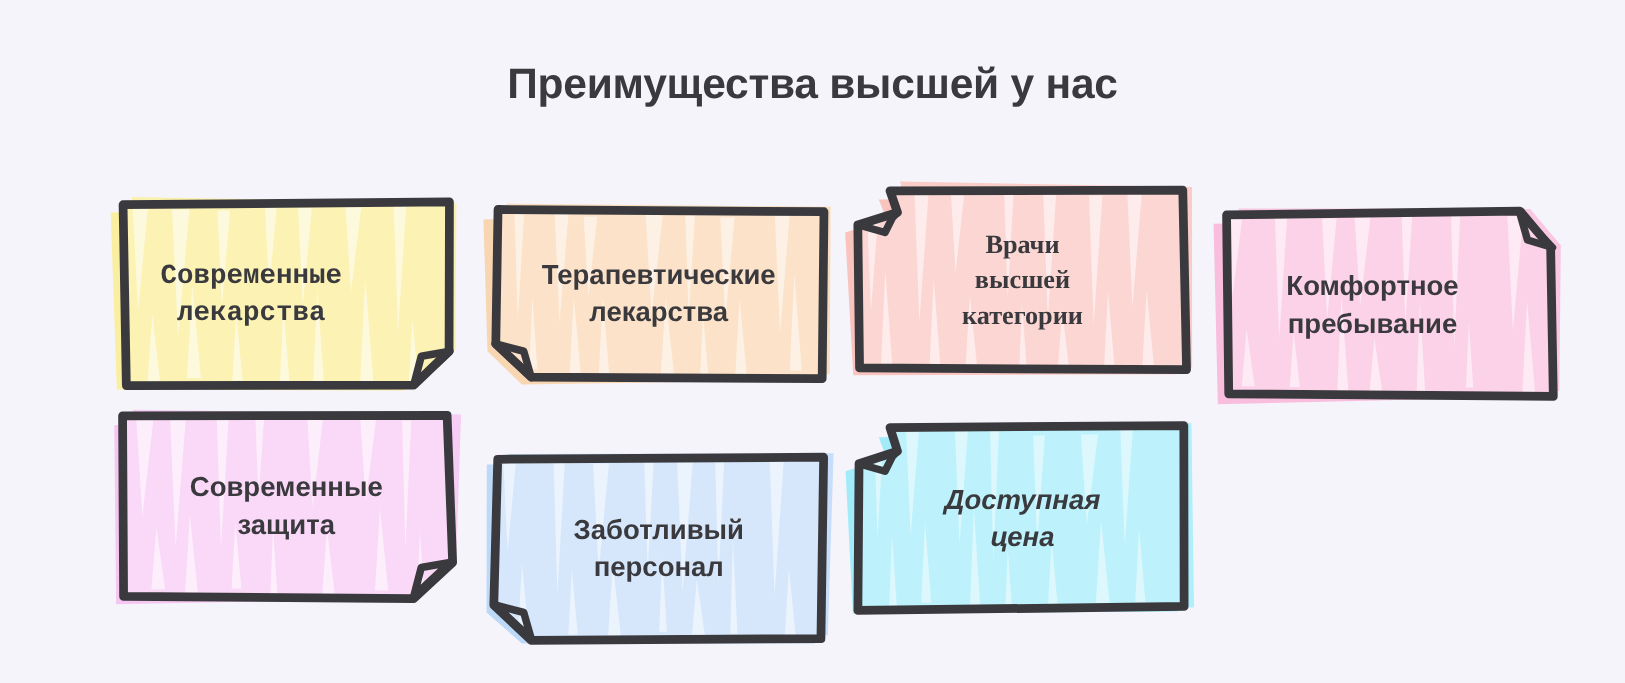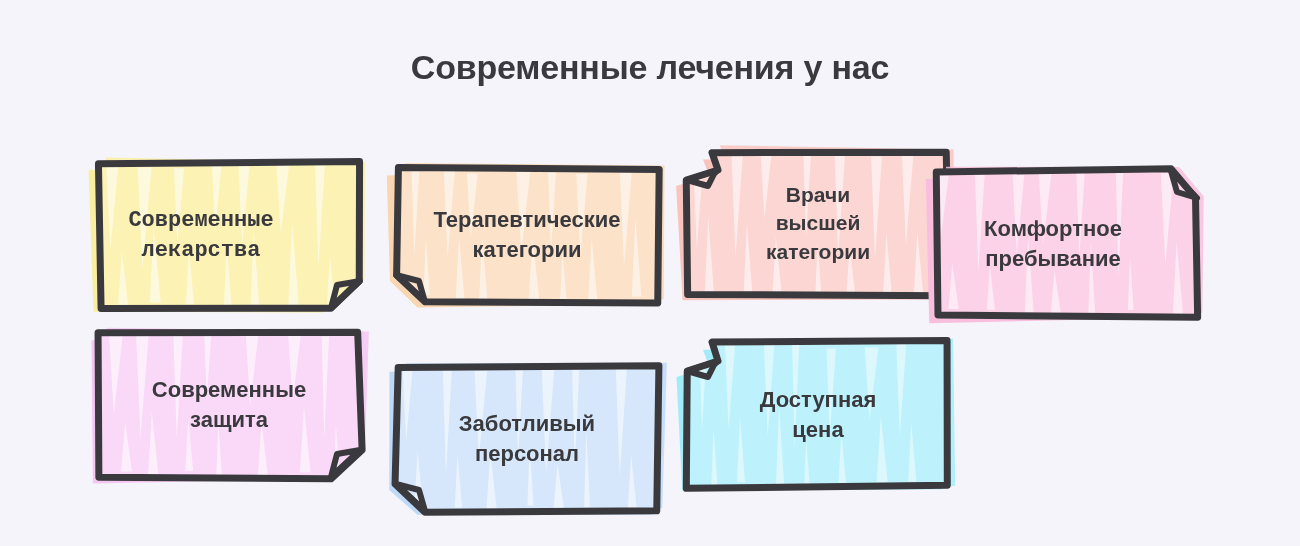--- a/index.html
+++ b/index.html
@@ -54,28 +54,29 @@
     font-weight: bold;
     color: #3a3a3e;
     line-height: 1.36;
     white-space: pre-line;
     box-sizing: border-box;
     padding: 0 10px;
   }
   .card-label.three-line {
     font-size: 21px;
     line-height: 1.34;
+    font-family: Liberation Serif, serif;
   }
 </style>
 </head>
 <body style="background: rgb(245, 244, 250);">
 
 <div id="stage">
 
-  <div id="page-title">Современные лечения у нас</div>
+  <div id="page-title">Преимущества высшей у нас</div>
 
   <div id="cards-container">
       <div class="card" style="left: 97px; top: 162px; width: 208px; height: 147px; font-family: Liberation Mono, monospace;">
         <svg width="288" height="171" viewBox="-12 -12 288 171" style="left: -12px; top: -12px;">
           <path d="M 0.5283596152294192 1.9893319069880817 L 263.7300671718025 0.31245916532643603 L 263.31856509617063 119 L 234 146.95422086961918 L 3.9584220080956585 143.7158562941244 Z" fill="#faeea0" transform="translate(-9,6) rotate(-0.6)"></path>
           <path d="M 0.5696427861308619 0.547161375856376 L 260.16166415613696 2.3679465701512528 L 260.8733505136799 119 L 234 144.1874469137023 L 0.14111952255043425 145.42952226709676 Z" fill="#faeea0" transform="translate(8,-5) rotate(0.7)" opacity="0.85"></path>
           <path d="M 1.4444283430930227 1.7953098713274813 L 262.55478180114295 -0.4714474273623639 L 262.2480882528347 119 L 234 146.17434802253555 L 4.074654353506048 146.41323410608166 Z" fill="#fbf2b4"></path>
           <defs>
             <clipPath id="clip-0">
               <path d="M 1.4444283430930227 1.7953098713274813 L 262.55478180114295 -0.4714474273623639 L 262.2480882528347 119 L 234 146.17434802253555 L 4.074654353506048 146.41323410608166 Z"></path>
@@ -96,41 +97,41 @@
           <defs>
             <clipPath id="clip-1">
               <path d="M 3.4132341060816547 0.5877924676431574 L 264.17875593276256 2.3905108497856418 L 262.7439921846344 135.87826679522112 L 30 134.71046070165465 L 1.6344195047364338 108 Z"></path>
             </clipPath>
           </defs>
           <path d="M 16.487222355252015 2.4175994880206417 L 24.425320336886216 2.4175994880206417 L 19.265556648823985 89.35542046846822 Z M 28.487222355252015 128.17430448556843 L 34.83770074055938 128.17430448556843 L 30.868651749742277 69.98875452792797 Z M 48.638555109295076 0.927127647359157 L 60.039602252929136 0.927127647359157 L 52.628921609566994 91.38375993617811 Z M 60.638555109295076 133.7735690546251 L 69.75939282420232 133.7735690546251 L 64.05886925238529 71.11015094647941 Z M 71.93707308191681 6.49598754440558 L 82.78226716386727 6.49598754440558 L 75.73289101059947 70.12118172678056 Z M 83.93707308191681 134.89577047232888 L 92.61322834747718 134.89577047232888 L 87.19063130650194 70.03411350701819 Z M 121.48452102363912 4.4311427068314515 L 135.22605085343923 4.4311427068314515 L 126.29405646406916 84.99999849643791 Z M 133.4845210236391 134.40009381104028 L 144.47774488747922 134.40009381104028 L 137.60697997257915 70.95798432047712 Z M 153.11702490496722 3.237150176835712 L 161.07466427043877 3.237150176835712 L 155.90219868288227 87.36202385944779 Z M 165.11702490496722 131.98162160883658 L 171.48313639734445 131.98162160883658 L 167.50431671460868 84.24164473102428 Z M 181.2384095864914 6.98319968173746 L 192.6587098915557 6.98319968173746 L 185.2355146932639 88.67386642422062 Z M 193.2384095864914 133.06684407702414 L 202.37464983054284 133.06684407702414 L 196.66449967801069 71.50556999815657 Z M 224.82667585057996 3.7973731317324564 L 236.80866534022996 3.7973731317324564 L 229.02037217195746 99.91554590852465 Z M 236.82667585057996 129.44993246917147 L 246.41226744229996 129.44993246917147 L 240.42127269747496 51.19295305230422 Z" fill="#fdf1e5" clip-path="url(#clip-1)"></path>
           <path d="M 3.4132341060816547 0.5877924676431574 L 264.17875593276256 2.3905108497856418 L 262.7439921846344 135.87826679522112 L 30 134.71046070165465 L 1.6344195047364338 108 Z" fill="none" stroke="#3a3a3e" stroke-width="7" stroke-linejoin="round" stroke-linecap="round"></path>
           <path d="M 1 108 L 30 135 L 24 114 Z" fill="none" stroke="#3a3a3e" stroke-width="6" stroke-linejoin="round" stroke-linecap="round"></path>
         </svg>
         <div class="card-label">Терапевтические
-категории</div>
+лекарства</div>
       </div>
       <div class="card" style="left: 686px; top: 150px; width: 264px; height: 147px;">
         <svg width="288" height="171" viewBox="-12 -12 288 171" style="left: -12px; top: -12px;">
           <path d="M 26 3.832053353331867 L 260.5670041197547 3.1785037386467594 L 261.97895554474815 146.15582294448978 L 4.0852390497399025 144.26928019396436 L -1.1953558044304375 30 L 32 20 Z" fill="#f9c4be" transform="translate(-9,6) rotate(-0.6)"></path>
           <path d="M 26 -0.07288958460121675 L 259.6371824962627 1.4175274950488528 L 261.4781404080335 145.84813637475017 L 0.6103107653267215 143.99441237284046 L 2.029069541659555 30 L 32 20 Z" fill="#f9c4be" transform="translate(8,-5) rotate(0.7)" opacity="0.85"></path>
           <path d="M 26 2.634419504736434 L 260.219631864861 2.1456601814716123 L 263.2465345808887 145.70785629264793 L 1.6450883236015215 144.39736126928764 L 0.2540666738146683 30 L 32 20 Z" fill="#fcd6d2"></path>
           <defs>
             <clipPath id="clip-2">
               <path d="M 26 2.634419504736434 L 260.219631864861 2.1456601814716123 L 263.2465345808887 145.70785629264793 L 1.6450883236015215 144.39736126928764 L 0.2540666738146683 30 L 32 20 Z"></path>
             </clipPath>
           </defs>
           <path d="M 6.81552105222363 1.7999317720532417 L 18.12477647756168 1.7999317720532417 L 10.773760451091949 99.15083555418532 Z M 18.81552105222363 142.1103625370306 L 27.86292539249407 142.1103625370306 L 22.208297679825044 66.2667448505925 Z M 45.452495376519174 2.4747335125575773 L 57.000352458371445 2.4747335125575773 L 49.49424535516747 107.80556699971639 Z M 57.452495376519174 146.78781453286683 L 66.69078104200099 146.78781453286683 L 60.91685250107486 72.66886822264037 Z M 74.52187061598981 1.399350520237931 L 85.7763253482148 1.399350520237931 L 78.46092977226856 68.4373551655386 Z M 86.52187061598981 141.75537799409358 L 95.5254344017698 141.75537799409358 L 89.89820703565731 86.33167946789064 Z M 117.25822022290335 1.358475228829775 L 125.08984579151105 1.358475228829775 L 119.99928917191605 88.31144074169133 Z M 129.25822022290333 146.7852678055351 L 135.5235206777895 146.7852678055351 L 131.60770789348564 92.30809217239963 Z M 148.43712198675243 0.6575711929763202 L 159.27605879288157 0.6575711929763202 L 152.23074986889762 104.99726972783684 Z M 160.43712198675243 142.72177471558098 L 169.10827143165574 142.72177471558098 L 163.68880302859117 97.63696389552817 Z M 185.18149002836486 6.487175582093187 L 195.95439639697776 6.487175582093187 L 188.95200725737936 109.77496827526556 Z M 197.18149002836486 144.6075498465798 L 205.79981512325517 144.6075498465798 L 200.41336193894873 83.19747302336953 Z M 215.69094573940882 0.13336457032710314 L 227.8136588111104 0.13336457032710314 L 219.93389531450438 95.783065010501 Z M 227.69094573940882 145.6239975640783 L 237.3891161967701 145.6239975640783 L 231.3277596609193 81.95515911765048 Z" fill="#fdeceb" clip-path="url(#clip-2)"></path>
           <path d="M 26 2.634419504736434 L 260.219631864861 2.1456601814716123 L 263.2465345808887 145.70785629264793 L 1.6450883236015215 144.39736126928764 L 0.2540666738146683 30 L 32 20 Z" fill="none" stroke="#3a3a3e" stroke-width="7" stroke-linejoin="round" stroke-linecap="round"></path>
           <path d="M 1 30 L 32 20 L 28 24 L 22 36 Z" fill="none" stroke="#3a3a3e" stroke-width="6" stroke-linejoin="round" stroke-linecap="round"></path>
         </svg>
         <div class="card-label three-line">Врачи
 высшей
 категории</div>
       </div>
-      <div class="card" style="left: 935px; top: 170px; width: 236px; height: 147px;">
+      <div class="card" style="left: 980px; top: 170px; width: 236px; height: 147px;">
         <svg width="288" height="171" viewBox="-12 -12 288 171" style="left: -12px; top: -12px;">
           <path d="M -0.19535580443043754 3.0181536907533886 L 236 0.14698039408049224 L 260.72075924337406 28 L 264.91123353387667 143.9866988106747 L 1.7051692057721084 147.38318624514213 Z" fill="#f9bedd" transform="translate(-9,6) rotate(-0.6)"></path>
           <path d="M 3.029069541659555 1.6984519926350914 L 236 -0.8060580584413402 L 261.0204587894608 28 L 261.2139272876637 144.4559729024739 L 1.9331627964653308 145.37503279882367 Z" fill="#f9bedd" transform="translate(8,-5) rotate(0.7)" opacity="0.85"></path>
           <path d="M 1.2540666738146684 1.979425411610282 L 236 -1.1986027508886767 L 260.5123850222735 28 L 262.64885138897955 147.13436074081037 L 2.9829959976574174 145.05708695678624 Z" fill="#fcd2e8"></path>
           <defs>
             <clipPath id="clip-3">
               <path d="M 1.2540666738146684 1.979425411610282 L 236 -1.1986027508886767 L 260.5123850222735 28 L 262.64885138897955 147.13436074081037 L 2.9829959976574174 145.05708695678624 Z"></path>
             </clipPath>
           </defs>
           <path d="M 1.4437506470858352 0.7044489340041764 L 14.282772024860606 0.7044489340041764 L 5.937408129307005 67.06829570756126 Z M 13.443750647085835 139.01047924140585 L 23.71496774930565 139.01047924140585 L 17.295457060418265 93.07403431515792 Z M 39.805597431839224 0.6202173137280624 L 49.9219092964756 0.6202173137280624 L 43.346306584461956 101.45020016667841 Z M 51.805597431839224 139.6563975081226 L 59.89864692354833 139.6563975081226 L 54.84049099123013 95.27767336019025 Z M 77.6301169436005 4.7809495765395695 L 89.3032092025782 4.7809495765395695 L 81.71569923424269 84.71301812613238 Z M 89.6301169436005 146.2468216017005 L 98.96859075078267 146.2468216017005 L 93.13204462129382 67.04505777855694 Z M 103.57714459052035 1.9318315597629407 L 116.5882457974159 1.9318315597629407 L 108.13103001293379 74.46761371481989 Z M 115.57714459052035 144.77572845533723 L 125.9860255560368 144.77572845533723 L 119.480474952589 100.48724585680756 Z M 141.34287379241763 3.1045545901579317 L 149.75840465772202 3.1045545901579317 L 144.28830959527417 88.38234565843304 Z M 153.34287379241763 142.65059012226993 L 160.07529848466115 142.65059012226993 L 155.86753305200895 71.05692493588663 Z M 180.84919724063053 2.6254191520274617 L 188.11138374292256 2.6254191520274617 L 183.39096251643275 108.0328784961268 Z M 192.84919724063053 140.0996422204189 L 198.65894644246416 140.0996422204189 L 195.02785319131814 87.42467425971788 Z M 225.87433290071775 2.9428025669185445 L 238.55114361213626 2.9428025669185445 L 230.31121664971423 94.8340468528797 Z M 237.87433290071775 143.88516840984812 L 248.01578146985256 143.88516840984812 L 241.6773761141433 71.08333413378053 Z" fill="#fdeaf4" clip-path="url(#clip-3)"></path>
@@ -167,21 +168,21 @@
               <path d="M 3.180102705578611 2.4252781648305244 L 263.9107620991796 0.793561270320788 L 261.7478969024975 145.8567455234268 L 30 147.30227457895745 L 0.046038067566405494 119 Z"></path>
             </clipPath>
           </defs>
           <path d="M 7.464979308660986 1.4732923005940393 L 17.93431798047459 1.4732923005940393 L 11.129247843795747 76.30289153642006 Z M 19.464979308660986 140.27146799932234 L 27.84045024611187 140.27146799932234 L 22.605780910205066 85.67641011173518 Z M 47.68483574360081 0.35347704152809456 L 57.04383648801532 0.35347704152809456 L 50.960486004145885 110.1725747116745 Z M 59.68483574360081 142.740400471288 L 67.17203633913242 142.740400471288 L 62.49253596692516 90.29046674799669 Z M 79.45406002495604 5.871035530290101 L 92.17283697390978 5.871035530290101 L 83.90563195708985 92.48833574692908 Z M 91.45406002495604 143.66276340201875 L 101.62908158411904 143.66276340201875 L 95.26969310964216 85.69941554127175 Z M 120.38818261352675 3.451730895700166 L 128.0825099524019 3.451730895700166 L 123.08119718213305 92.77072719206335 Z M 132.38818261352674 140.38901182341215 L 138.54364448462687 140.38901182341215 L 134.6964808151893 79.52742318353731 Z M 146.584049352611 0.7162580755611998 L 159.50276011876744 0.7162580755611998 L 151.10559812076576 108.66582266352926 Z M 158.584049352611 143.1775197359966 L 168.91901796553614 143.1775197359966 L 162.45966258245792 98.35378111337894 Z M 177.16347434138567 2.2190159808378667 L 184.38433610287626 2.2190159808378667 L 179.69077595790736 103.06208118364303 Z M 189.16347434138567 141.96979604812805 L 194.94016375057814 141.96979604812805 L 191.32973286983284 65.96873225126619 Z M 220.6477251932395 0.7525950684794225 L 232.16136970985306 0.7525950684794225 L 224.67750077405424 110.90950005728955 Z M 232.6477251932395 145.94731967203552 L 241.85864080653036 145.94731967203552 L 236.10181854822358 89.83193478026354 Z" fill="#ebf3fd" clip-path="url(#clip-5)"></path>
           <path d="M 3.180102705578611 2.4252781648305244 L 263.9107620991796 0.793561270320788 L 261.7478969024975 145.8567455234268 L 30 147.30227457895745 L 0.046038067566405494 119 Z" fill="none" stroke="#3a3a3e" stroke-width="7" stroke-linejoin="round" stroke-linecap="round"></path>
           <path d="M 1 119 L 30 146 L 24 125 Z" fill="none" stroke="#3a3a3e" stroke-width="6" stroke-linejoin="round" stroke-linecap="round"></path>
         </svg>
         <div class="card-label">Заботливый
 персонал</div>
       </div>
-      <div class="card" style="left: 686px; top: 341px; width: 264px; height: 147px;">
+      <div class="card" style="left: 686px; top: 341px; width: 264px; height: 147px; font-style: italic;">
         <svg width="288" height="171" viewBox="-12 -12 288 171" style="left: -12px; top: -12px;">
           <path d="M 26 2.979412300314289 L 262.4686861385359 2.889203236452886 L 263.4448811290957 144.91759852785108 L 3.7841405093029605 143.8726139031234 L -0.8408017093490345 30 L 32 20 Z" fill="#a2ecfa" transform="translate(-9,6) rotate(-0.6)"></path>
           <path d="M 26 3.9051550289499577 L 259.1473209994336 -0.4716403847705808 L 262.98933190698807 146.73006717180252 L 1.3124591653264361 146.31856509617063 L 1.9542208696191665 30 L 32 20 Z" fill="#a2ecfa" transform="translate(8,-5) rotate(0.7)" opacity="0.85"></path>
           <path d="M 26 1.0460380675664056 L 261.06116672499337 -0.5728658010193615 L 261.3032940898673 144.12967971841135 L 0.3099202060475361 147.37279314942307 L 1.2371284887572984 30 L 32 20 Z" fill="#bdf2fc"></path>
           <defs>
             <clipPath id="clip-6">
               <path d="M 26 1.0460380675664056 L 261.06116672499337 -0.5728658010193615 L 261.3032940898673 144.12967971841135 L 0.3099202060475361 147.37279314942307 L 1.2371284887572984 30 L 32 20 Z"></path>
             </clipPath>
           </defs>
           <path d="M 13.3274869139168 3.0108598226797767 L 20.983884090088395 3.0108598226797767 L 16.007225925576858 89.57021335096361 Z M 25.3274869139168 144.11876676115207 L 31.452604654854078 144.11876676115207 L 27.62440606676828 87.25010773882187 Z M 38.95457131536906 3.878477811755147 L 49.11163548249689 3.878477811755147 L 42.5095437738638 87.1276435485962 Z M 50.95457131536906 141.1576455878676 L 59.080222649071324 141.1576455878676 L 54.00169056550741 76.87745057905063 Z M 77.96451322562227 2.863695997861214 L 88.41290054242874 2.863695997861214 L 81.62144878650453 94.65665843749957 Z M 89.96451322562227 146.09423482396232 L 98.32322307906745 146.09423482396232 L 93.09902942066421 65.611865572987 Z M 106.13697756725846 3.5531181741389446 L 113.19098390574176 3.5531181741389446 L 108.60587978572761 108.01466310321193 Z M 118.13697756725846 146.77297758184432 L 123.7801826380451 146.77297758184432 L 120.25317946880345 99.08430407550651 Z M 140.48750179621024 7.424207690098228 L 149.91163051713997 7.424207690098228 L 143.78594684853564 93.88629062157325 Z M 152.48750179621024 142.3935441938229 L 160.02680477295402 142.3935441938229 L 155.31474041248916 91.39398858199246 Z M 178.72531313376072 6.523315782396821 L 192.42028028401597 6.523315782396821 L 183.51855163635005 78.58333306669229 Z M 190.72531313376072 141.1737867691554 L 201.68128685396493 141.1737867691554 L 194.8338032788373 75.30611701292625 Z M 210.22889434941524 1.1317027167824563 L 220.3326401950092 1.1317027167824563 L 213.76520539537313 95.00829972167703 Z M 222.22889434941524 140.70342246763175 L 230.3118910258904 140.70342246763175 L 225.26001810309342 81.82689105587284 Z" fill="#ddf8fd" clip-path="url(#clip-6)"></path>

